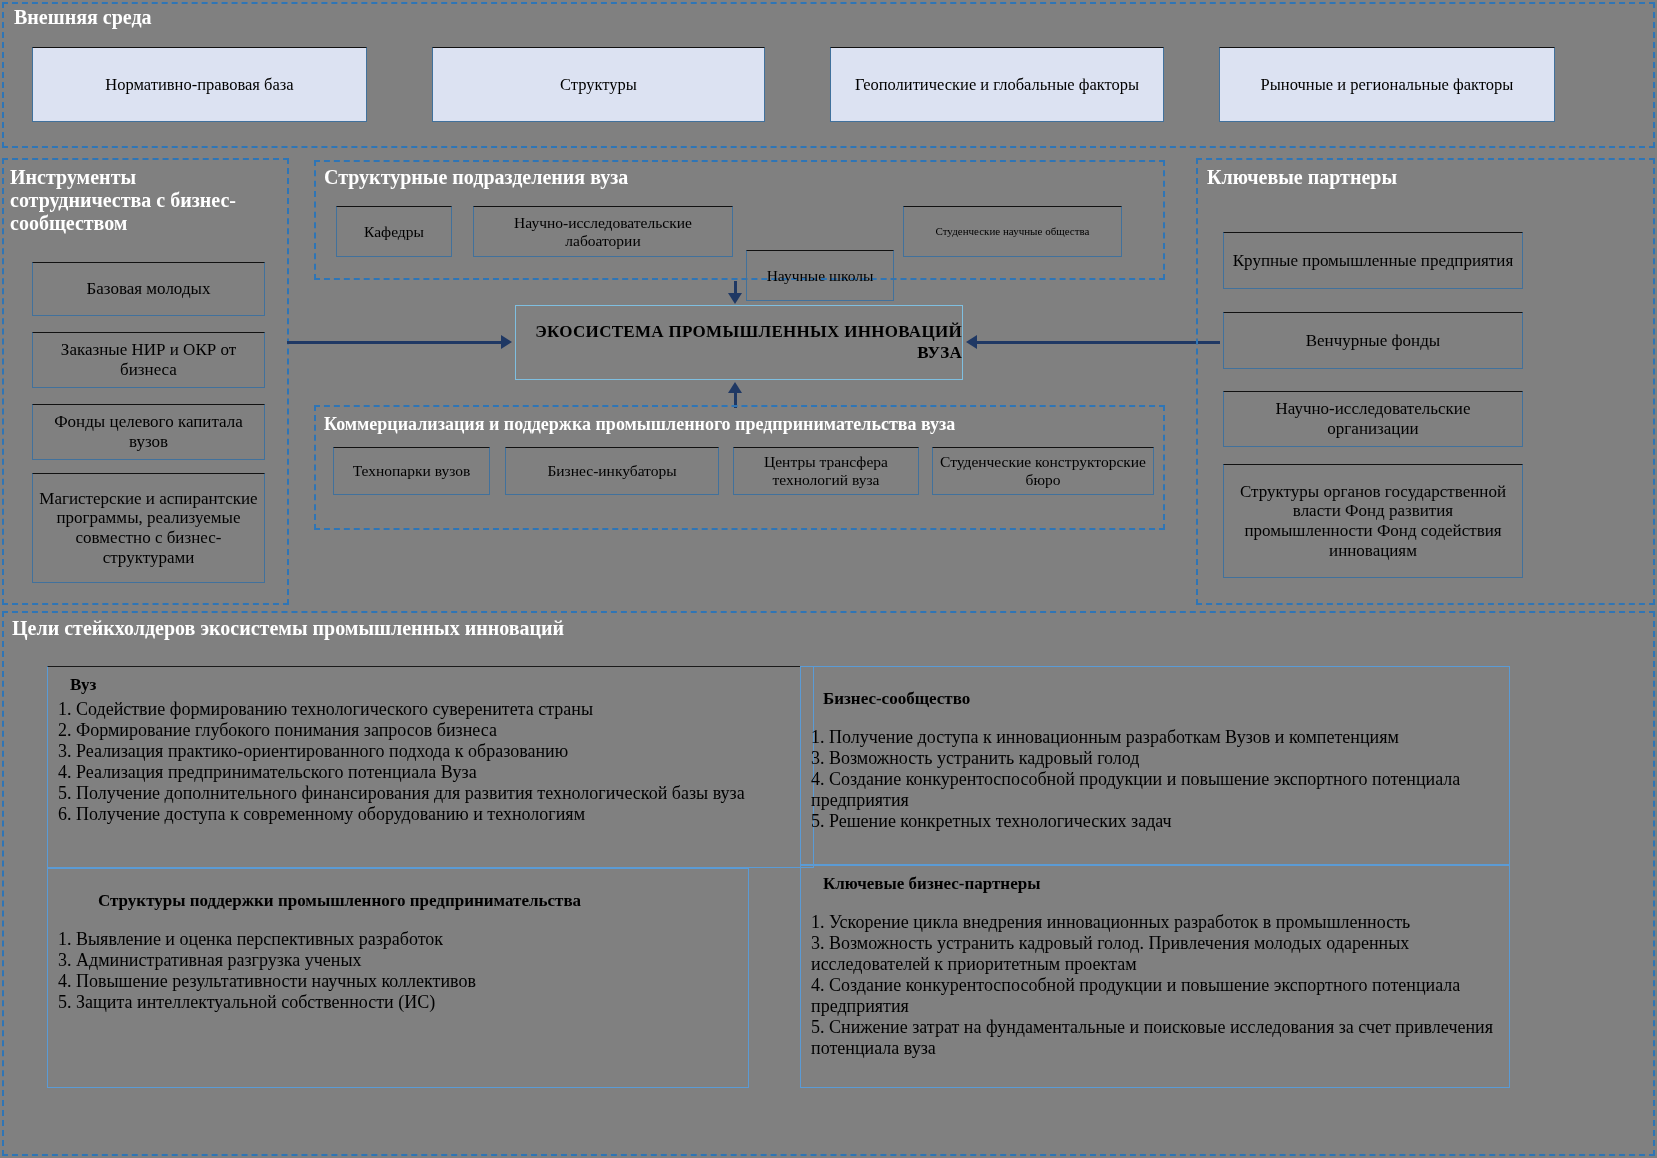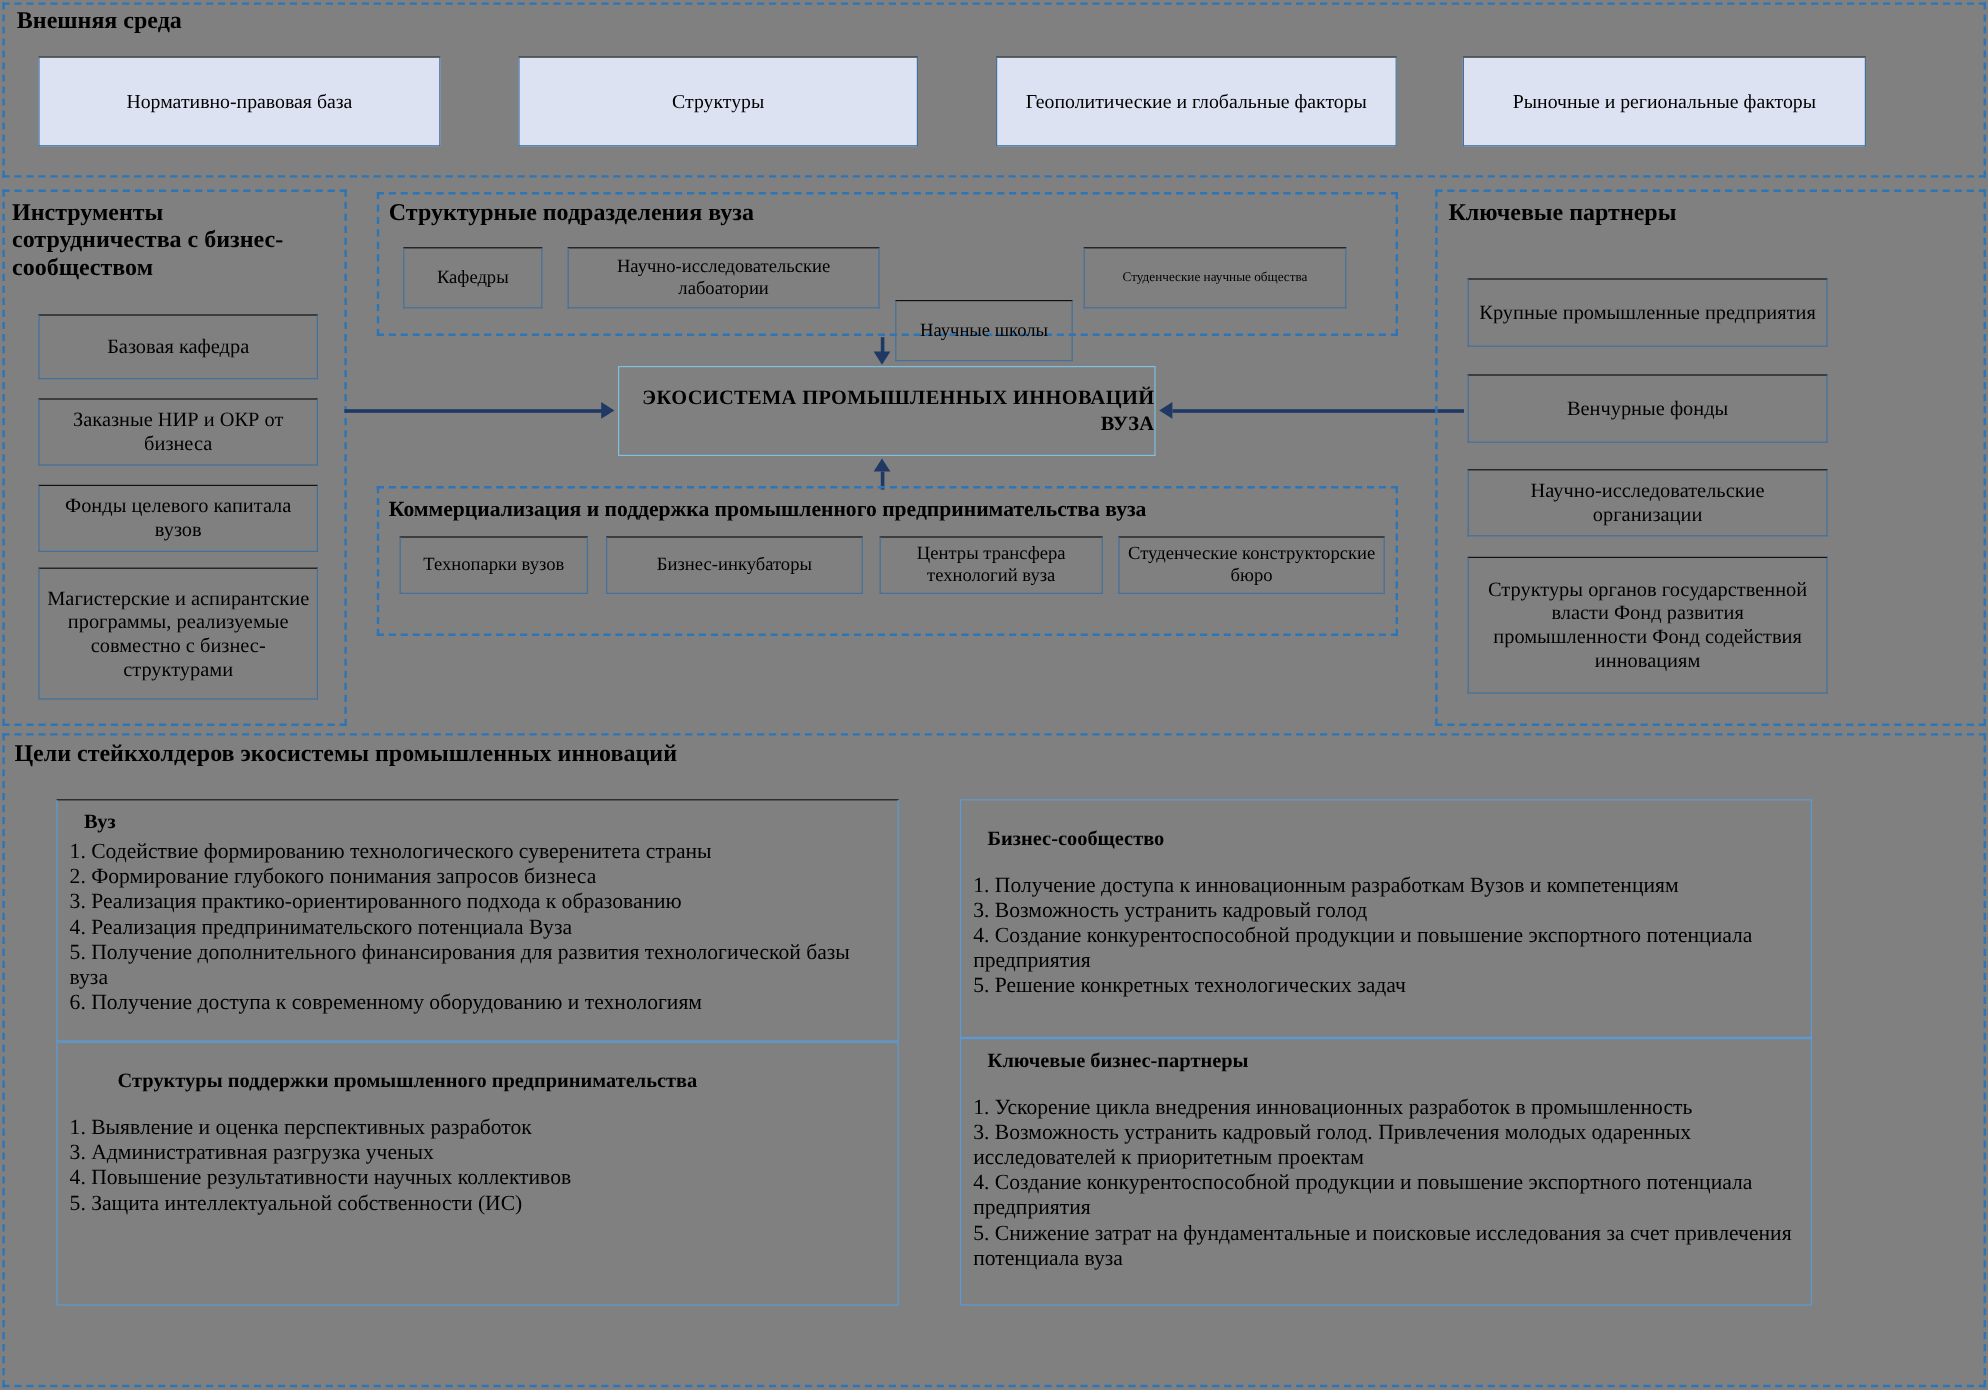--- a/index.html
+++ b/index.html
@@ -18,21 +18,21 @@
     position:absolute;
     border:2px dashed #2e75b6;
     box-sizing:border-box;
   }
   .dashed-title{
     position:absolute;
     font-weight:bold;
     font-size:20px;
     line-height:1.14;
     letter-spacing:0px;
-    color:#000000;
+    color:#ffffff;
     white-space:pre-line;
   }
 
   
   .box{
     position:absolute;
     box-sizing:border-box;
     border:1px solid #41719c;
     border-top:1px solid #111;
     display:flex;
@@ -112,21 +112,21 @@
   <div class="box filled" style="left:1219px;top:47px;width:336px;height:75px;font-size:16.5px;">
     <span>Рыночные и региональные факторы</span>
   </div>
 
   <div class="dashed" style="left:2px;top:158px;width:287px;height:447px;"></div>
   <div class="dashed-title" style="left:10px;top:166px;width:278px;">Инструменты
 сотрудничества с бизнес-
 сообществом</div>
 
   <div class="box plain" style="left:32px;top:262px;width:233px;height:54px;font-size:17px;">
-    <span>Базовая кафедра</span>
+    <span>Базовая молодых</span>
   </div>
   <div class="box plain" style="left:32px;top:332px;width:233px;height:56px;font-size:17px;">
     <span>Заказные НИР и ОКР от бизнеса</span>
   </div>
   <div class="box plain" style="left:32px;top:404px;width:233px;height:56px;font-size:17px;">
     <span>Фонды целевого капитала вузов</span>
   </div>
   <div class="box plain" style="left:32px;top:473px;width:233px;height:110px;font-size:17px;">
     <span>Магистерские и аспирантские программы, реализуемые совместно с бизнес-структурами</span>
   </div>
@@ -191,21 +191,21 @@
   <div class="box plain" style="left:1223px;top:391px;width:300px;height:56px;font-size:17px;">
     <span>Научно-исследовательские организации</span>
   </div>
   <div class="box plain" style="left:1223px;top:464px;width:300px;height:114px;font-size:17px;">
     <span>Структуры органов государственной власти Фонд развития промышленности Фонд содействия инновациям</span>
   </div>
 
   <div class="dashed" style="left:2px;top:611px;width:1653px;height:545px;"></div>
   <div class="dashed-title" style="left:12px;top:617px;">Цели стейкхолдеров экосистемы промышленных инноваций</div>
 
-  <div class="goal-panel" style="left:47px;top:666px;width:702px;height:202px;border-top-color:#1a1a1a;">
+  <div class="goal-panel" style="left:47px;top:666px;width:767px;height:202px;border-top-color:#1a1a1a;">
     <div class="goal-head">Вуз</div>
     <div class="goal-line">1. Содействие формированию технологического суверенитета страны</div>
     <div class="goal-line">2. Формирование  глубокого понимания запросов бизнеса</div>
     <div class="goal-line">3. Реализация практико-ориентированного подхода к образованию</div>
     <div class="goal-line">4. Реализация предпринимательского потенциала Вуза</div>
     <div class="goal-line wrap">5. Получение дополнительного финансирования для развития технологической базы вуза</div>
     <div class="goal-line">6. Получение доступа к современному оборудованию и технологиям</div>
   </div>
 
   <div class="goal-panel" style="left:47px;top:868px;width:702px;height:220px;">

